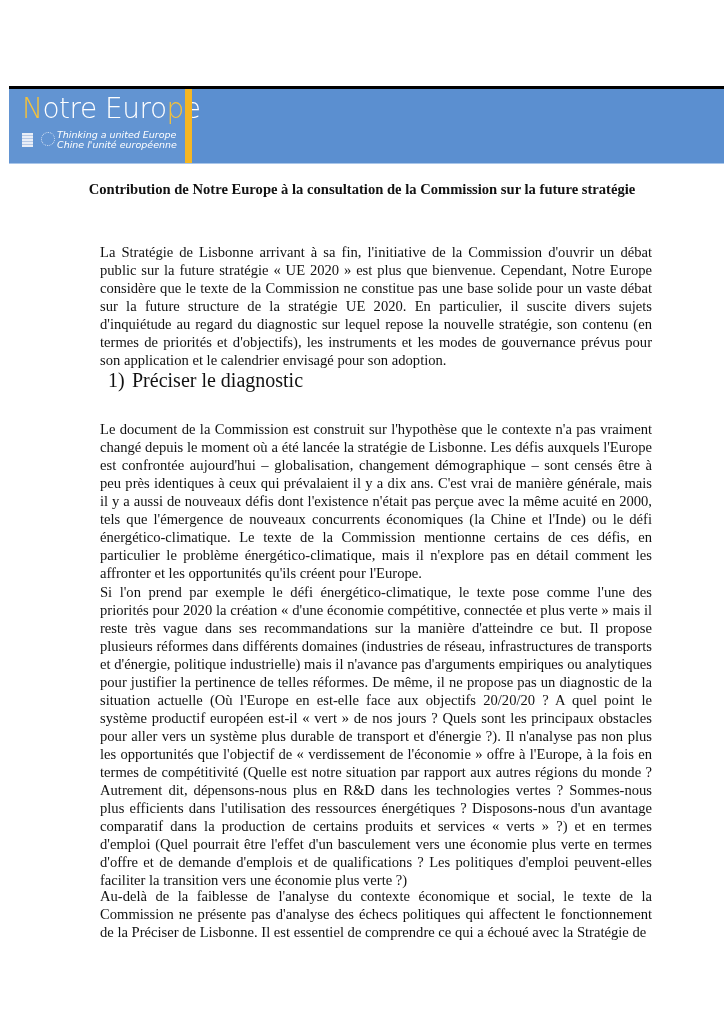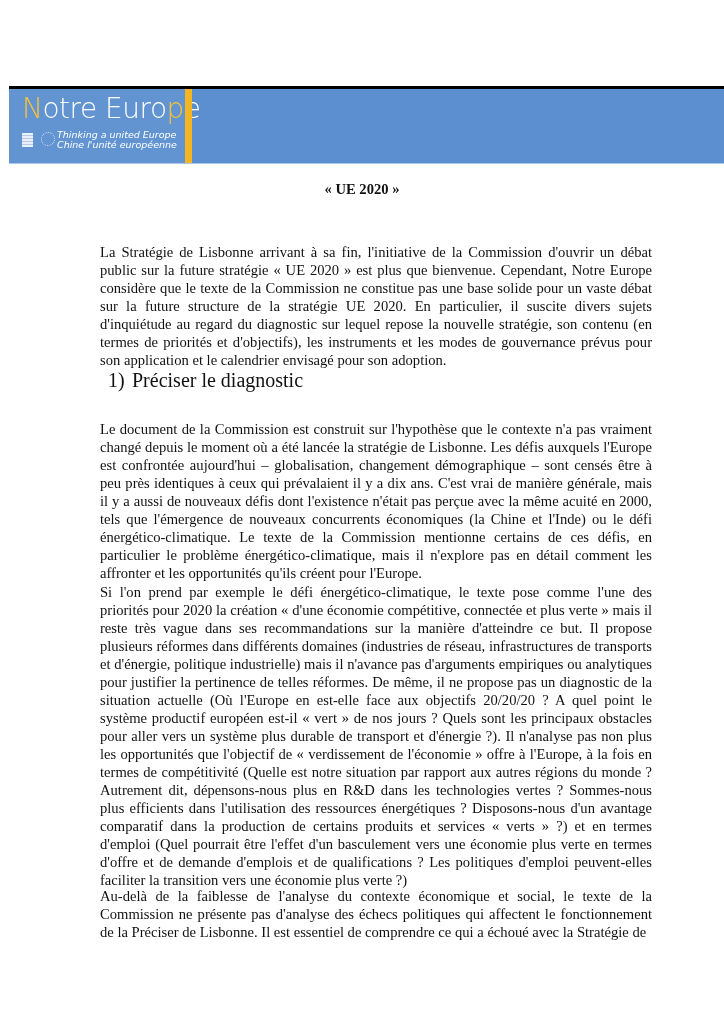--- a/index.html
+++ b/index.html
@@ -125,21 +125,21 @@
     <div class="stars-icon"></div>
     <div class="logo-tag">
       <div>Thinking a united Europe</div>
       <div>Chine l'unité européenne</div>
     </div>
   </div>
   <div class="logo-bar"></div>
 </div>
 
 <div class="title">
-  <div>« UE 2020 »</div>
+  <div>Contribution de Notre Europe à la consultation de la Commission sur la future stratégie</div>
 </div>
 
 <p class="para" style="top:230px;">La Stratégie de Lisbonne arrivant à sa fin, l'initiative de la Commission d'ouvrir un débat public sur la future stratégie « UE 2020 » est plus que bienvenue. Cependant, Notre Europe considère que le texte de la Commission ne constitue pas une base solide pour un vaste débat sur la future structure de la stratégie UE 2020. En particulier, il suscite divers sujets d'inquiétude au regard du diagnostic sur lequel repose la nouvelle stratégie, son contenu (en termes de priorités et d'objectifs), les instruments et les modes de gouvernance prévus pour son application et le calendrier envisagé pour son adoption.</p>
 
 <div class="heading"><span class="num">1)</span><span>Préciser le diagnostic</span></div>
 
 <p class="para" style="top:407px;">Le document de la Commission est construit sur l'hypothèse que le contexte n'a pas vraiment changé depuis le moment où a été lancée la stratégie de Lisbonne. Les défis auxquels l'Europe est confrontée aujourd'hui – globalisation, changement démographique – sont censés être à peu près identiques à ceux qui prévalaient il y a dix ans. C'est vrai de manière générale, mais il y a aussi de nouveaux défis dont l'existence n'était pas perçue avec la même acuité en 2000, tels que l'émergence de nouveaux concurrents économiques (la Chine et l'Inde) ou le défi énergético-climatique. Le texte de la Commission mentionne certains de ces défis, en particulier le problème énergético-climatique, mais il n'explore pas en détail comment les affronter et les opportunités qu'ils créent pour l'Europe.</p>
 
 <p class="para" style="top:570px;">Si l'on prend par exemple le défi énergético-climatique, le texte pose comme l'une des priorités pour 2020 la création « d'une économie compétitive, connectée et plus verte » mais il reste très vague dans ses recommandations sur la manière d'atteindre ce but. Il propose plusieurs réformes dans différents domaines (industries de réseau, infrastructures de transports et d'énergie, politique industrielle) mais il n'avance pas d'arguments empiriques ou analytiques pour justifier la pertinence de telles réformes. De même, il ne propose pas un diagnostic de la situation actuelle (Où l'Europe en est-elle face aux objectifs 20/20/20 ? A quel point le système productif européen est-il « vert » de nos jours ? Quels sont les principaux obstacles pour aller vers un système plus durable de transport et d'énergie ?). Il n'analyse pas non plus les opportunités que l'objectif de « verdissement de l'économie » offre à l'Europe, à la fois en termes de compétitivité (Quelle est notre situation par rapport aux autres régions du monde ? Autrement dit, dépensons-nous plus en R&amp;D dans les technologies vertes ? Sommes-nous plus efficients dans l'utilisation des ressources énergétiques ? Disposons-nous d'un avantage comparatif dans la production de certains produits et services « verts » ?) et en termes d'emploi (Quel pourrait être l'effet d'un basculement vers une économie plus verte en termes d'offre et de demande d'emplois et de qualifications ? Les politiques d'emploi peuvent-elles faciliter la transition vers une économie plus verte ?)</p>
 

